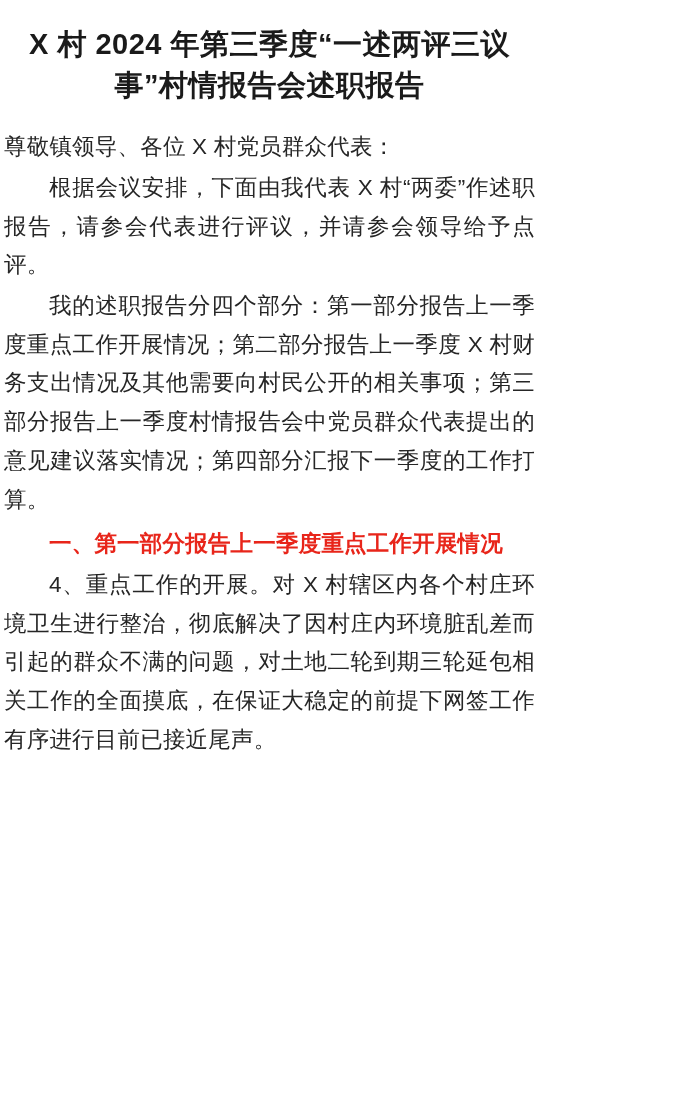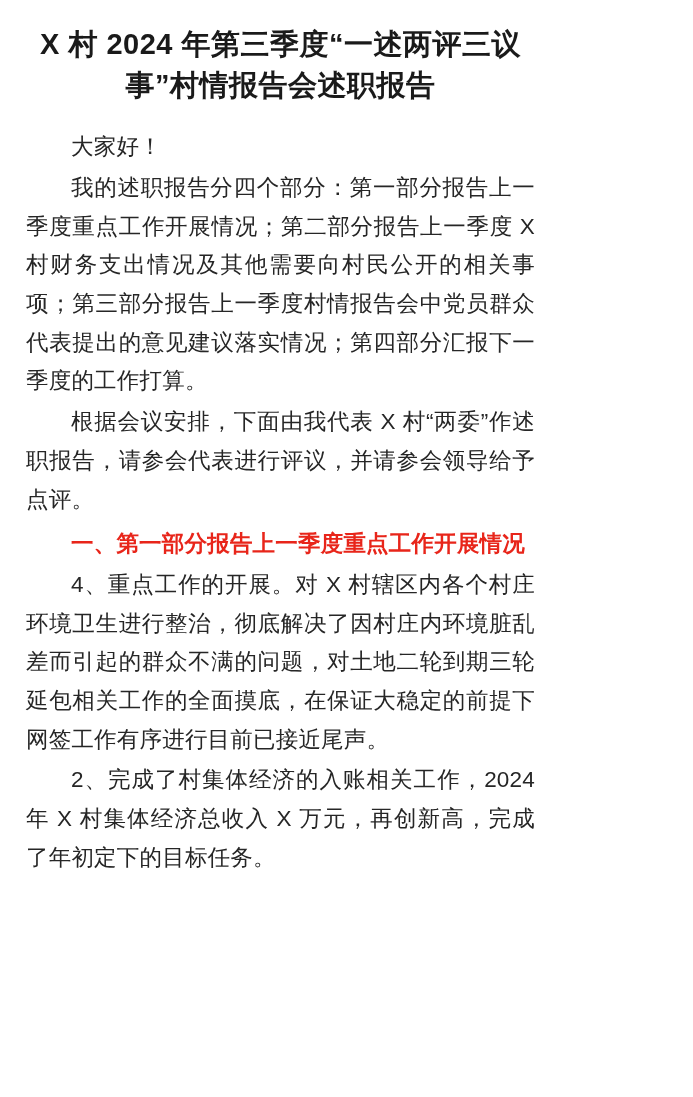--- a/index.html
+++ b/index.html
@@ -11,21 +11,21 @@
     width: 693px;
     height: 1097px;
     font-family: "Liberation Sans", "DejaVu Sans", sans-serif;
     color: #262626;
     overflow: hidden;
   }
   .page {
     width: 549px;
     height: 1097px;
     box-sizing: border-box;
-    padding: 18px 14px 0 26px;
+    padding: 18px 14px 0 4px;
     position: relative;
   }
   .doc-title {
     font-size: 29px;
     font-weight: bold;
     line-height: 1.42;
     text-align: center;
     color: #1a1a1a;
     letter-spacing: 0.5px;
     margin: 6px 0 22px 0;
@@ -53,20 +53,19 @@
     margin: 6px 0 2px 0;
   }
 </style>
 </head>
 <body>
 
 <div class="page">
 
   <h1 class="doc-title">X 村 2024 年第三季度“一述两评三议事”村情报告会述职报告</h1>
 
-  <p class="para indent">大家好！</p>
+  <p class="para">尊敬镇领导、各位 X 村党员群众代表：</p>
+  <p class="para indent">根据会议安排，下面由我代表 X 村“两委”作述职报告，请参会代表进行评议，并请参会领导给予点评。</p>
   <p class="para indent">我的述职报告分四个部分：第一部分报告上一季度重点工作开展情况；第二部分报告上一季度 X 村财务支出情况及其他需要向村民公开的相关事项；第三部分报告上一季度村情报告会中党员群众代表提出的意见建议落实情况；第四部分汇报下一季度的工作打算。</p>
-  <p class="para indent">根据会议安排，下面由我代表 X 村“两委”作述职报告，请参会代表进行评议，并请参会领导给予点评。</p>
   <p class="heading-red">一、第一部分报告上一季度重点工作开展情况</p>
   <p class="para indent">4、重点工作的开展。对 X 村辖区内各个村庄环境卫生进行整治，彻底解决了因村庄内环境脏乱差而引起的群众不满的问题，对土地二轮到期三轮延包相关工作的全面摸底，在保证大稳定的前提下网签工作有序进行目前已接近尾声。</p>
-  <p class="para indent">2、完成了村集体经济的入账相关工作，2024 年 X 村集体经济总收入 X 万元，再创新高，完成了年初定下的目标任务。</p>
 
 </div>
 
 </body></html>

